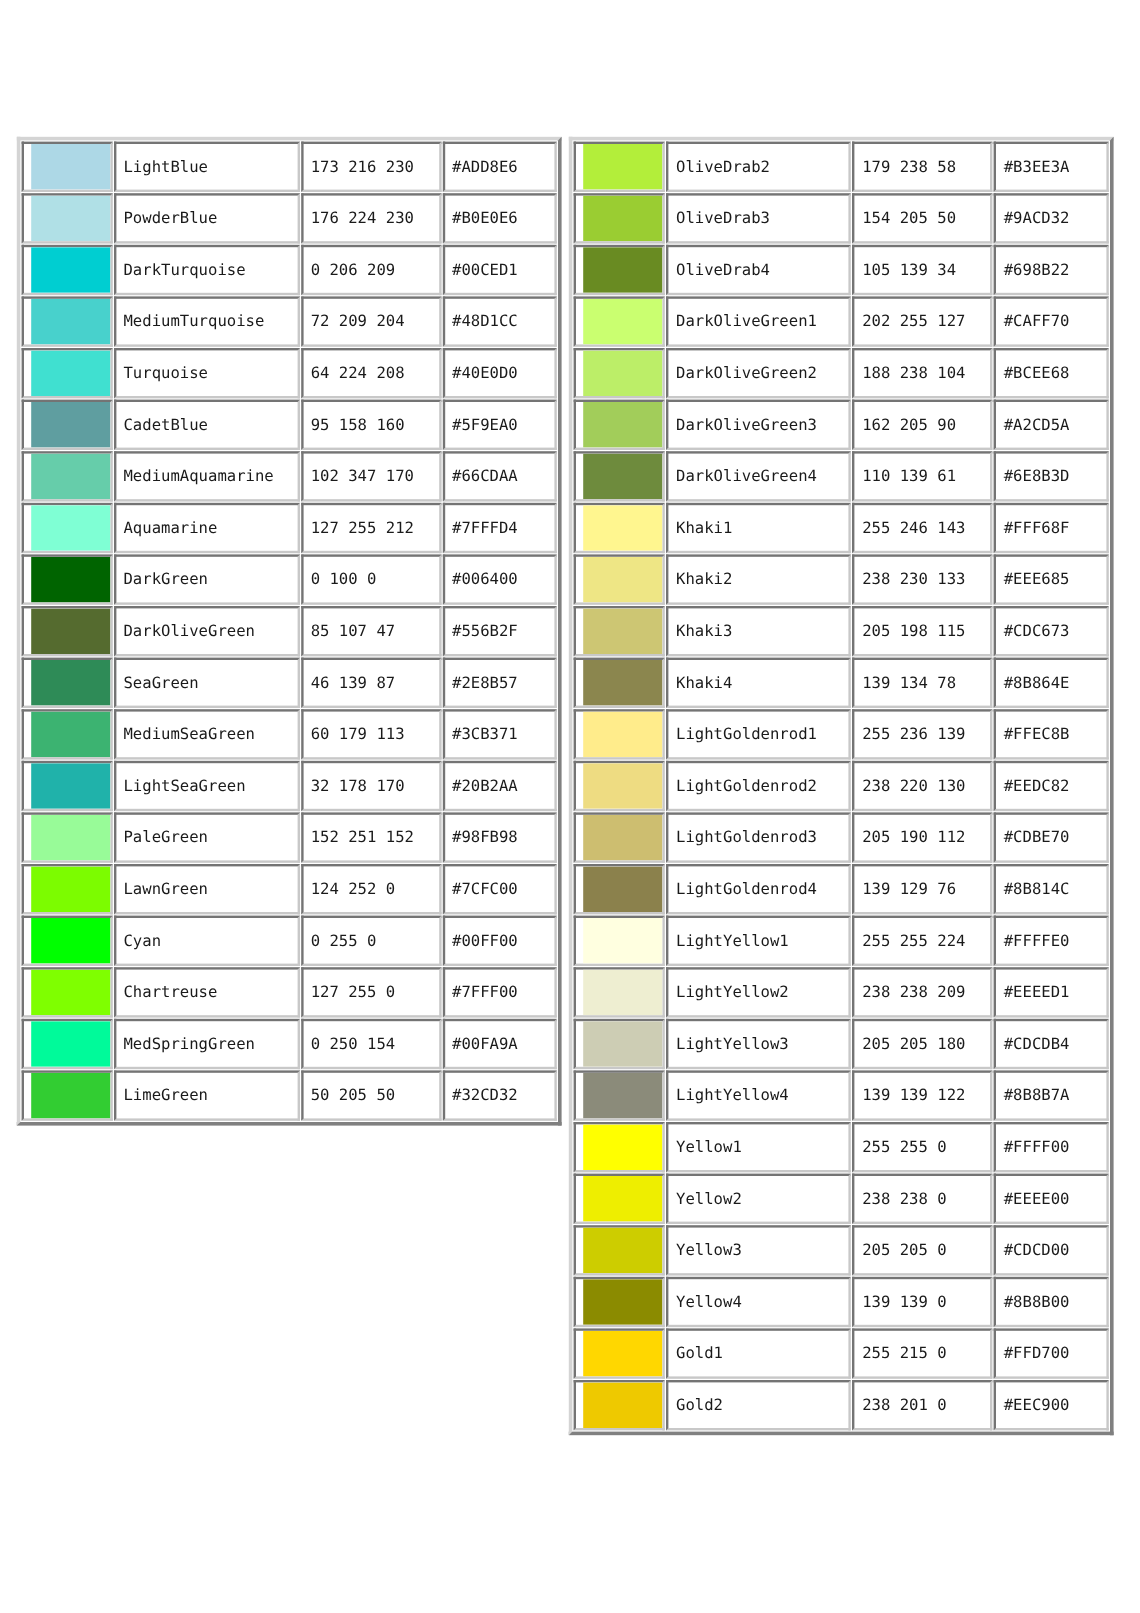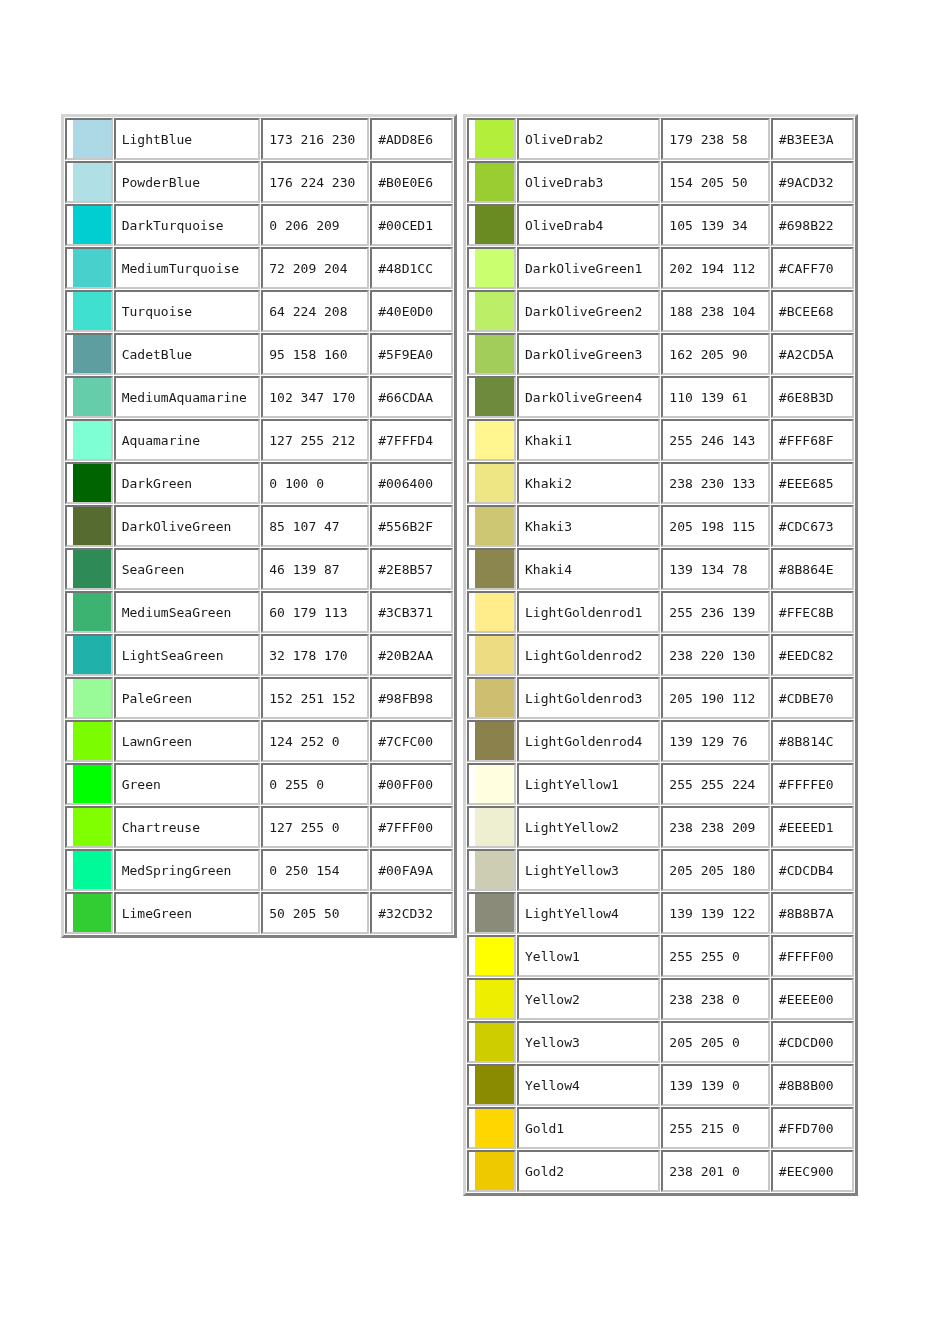--- a/index.html
+++ b/index.html
@@ -7,26 +7,25 @@
     padding: 0;
     background: #ffffff;
   }
   body {
     width: 950px;
     height: 1344px;
     font-family: "DejaVu Sans Mono", "Liberation Mono", monospace;
   }
   .page {
     position: relative;
-    width: 811px;
+    width: 928px;
     height: 1344px;
     box-sizing: border-box;
     padding-top: 114px;
     padding-left: 14px;
-    margin-left: 47px;
   }
   .tables-wrap {
     display: flex;
     align-items: flex-start;
     gap: 6px;
   }
   table.color-table {
     border-collapse: separate;
     border-spacing: 1px;
     border: 3px outset #d4d4d4;
@@ -184,21 +183,21 @@
               <span class="swatch-fill" style="background: rgb(124, 252, 0);"></span>
             </td>
             <td class="cname">LawnGreen</td>
             <td class="crgb">124  252  0</td>
             <td class="chex">#7CFC00</td>
           </tr>
           <tr>
             <td class="swatch">
               <span class="swatch-fill" style="background: rgb(0, 255, 0);"></span>
             </td>
-            <td class="cname">Green</td>
+            <td class="cname">Cyan</td>
             <td class="crgb">0  255  0</td>
             <td class="chex">#00FF00</td>
           </tr>
           <tr>
             <td class="swatch">
               <span class="swatch-fill" style="background: rgb(127, 255, 0);"></span>
             </td>
             <td class="cname">Chartreuse</td>
             <td class="crgb">127  255  0</td>
             <td class="chex">#7FFF00</td>
@@ -246,21 +245,21 @@
             </td>
             <td class="cname">OliveDrab4</td>
             <td class="crgb">105  139  34</td>
             <td class="chex">#698B22</td>
           </tr>
           <tr>
             <td class="swatch">
               <span class="swatch-fill" style="background: rgb(202, 255, 112);"></span>
             </td>
             <td class="cname">DarkOliveGreen1</td>
-            <td class="crgb">202  194  112</td>
+            <td class="crgb">202  255  127</td>
             <td class="chex">#CAFF70</td>
           </tr>
           <tr>
             <td class="swatch">
               <span class="swatch-fill" style="background: rgb(188, 238, 104);"></span>
             </td>
             <td class="cname">DarkOliveGreen2</td>
             <td class="crgb">188  238  104</td>
             <td class="chex">#BCEE68</td>
           </tr>

